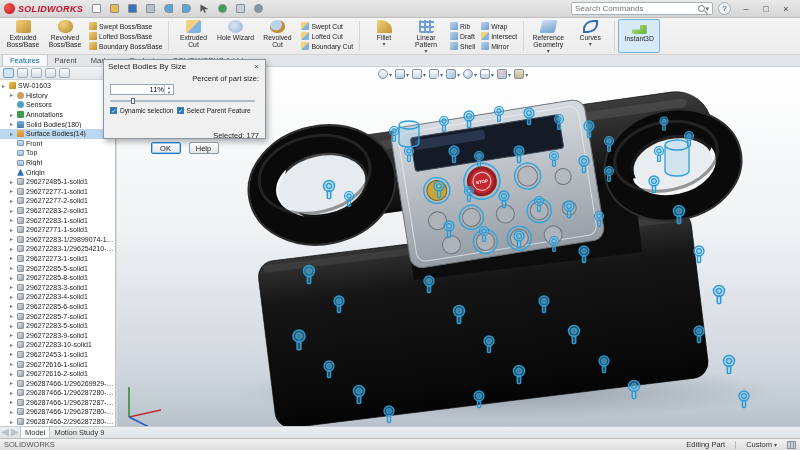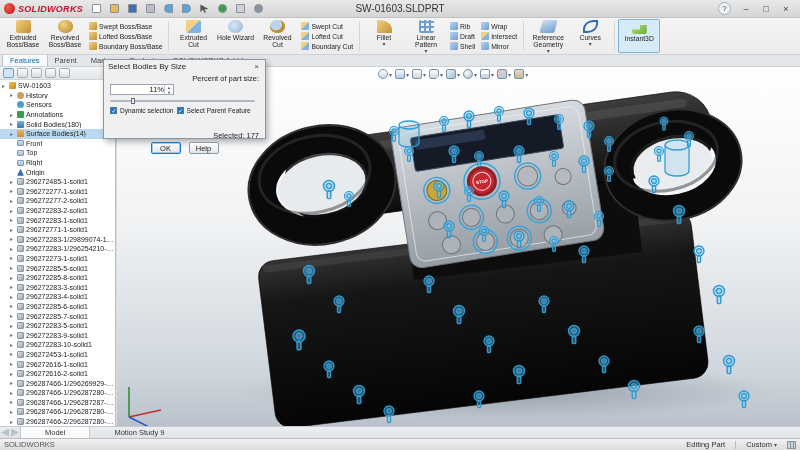--- a/index.html
+++ b/index.html
@@ -136,21 +136,21 @@
   .dlg-btns { display:flex; justify-content:center; gap:8px; margin-top:2px; }
   .dbtn { min-width:30px; height:12px; font-size:7.5px; background:linear-gradient(#fdfdfd,#e3e6e9);
     border:1px solid #8a98a6; border-radius:2px; display:flex; align-items:center; justify-content:center; color:#222; }
   .dbtn.default { border:1px solid #1d78c4; box-shadow:0 0 0 1px #9cc9ec inset; }
 
   
   .bottomtabs { position:absolute; left:0; top:426px; width:800px; height:12px;
     background:linear-gradient(#eceff1,#dfe3e6); border-top:1px solid #c4cacf; display:flex; align-items:center; z-index:50; }
   .bt-nav { width:8px; height:8px; margin:0 1px; background:#b9c2c9; clip-path:polygon(100% 0,0 50%,100% 100%); }
   .bt-nav.right { clip-path:polygon(0 0,100% 50%,0 100%); }
-  .btab { font-size:7.5px; color:#333; padding:0 24px; height:100%; display:flex; align-items:center; }
+  .btab { font-size:7.5px; color:#333; padding:0 4px; height:100%; display:flex; align-items:center; }
   .btab.active { background:#fbfcfd; border-right:1px solid #c4cacf; border-left:1px solid #c4cacf; }
   .statusbar { position:absolute; left:0; top:438px; width:800px; height:12px;
     background:linear-gradient(#f2f2f2,#dddddd); border-top:1px solid #bdbdbd;
     display:flex; align-items:center; font-size:7.5px; color:#333; padding:0 4px; z-index:50; }
   .sb-left { color:#555; }
   .sb-right { margin-left:auto; display:flex; align-items:center; gap:10px; }
   .sb-sep { width:1px; height:8px; background:#bbb; }
   .sb-caret { font-size:6px; color:#556; margin-left:2px; }
   .sb-grid { width:9px; height:8px; border:1px solid #8a949e;
     background:repeating-linear-gradient(90deg,#c9d2da 0 2px,#8a949e 2px 3px); }
@@ -186,22 +186,26 @@
       <span class="qa">
         <span class="qa-icn q-rebuild"></span>
       </span>
       <span class="qa">
         <span class="qa-icn q-props"></span>
       </span>
       <span class="qa">
         <span class="qa-icn q-options"></span>
       </span>
     </div>
-  <div class="doc-title">SW-01603.SLDPRT</div>
   <div class="tb-right">
+    <div class="searchbox">
+      <input placeholder="Search Commands" style="">
+      <span class="mag"></span>
+      <span class="tb-caret">▾</span>
+    </div>
     <span class="help-btn">?</span>
     <div class="winbtns">
       <span class="winbtn">–</span>
       <span class="winbtn">□</span>
       <span class="winbtn">×</span>
     </div>
   </div>
 </div>
 
 <div class="ribbon">

